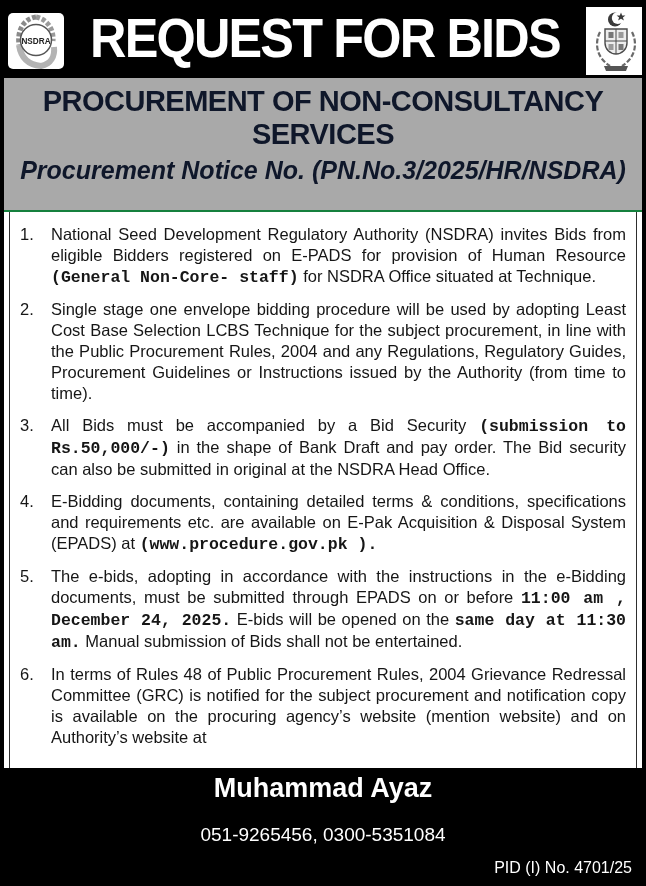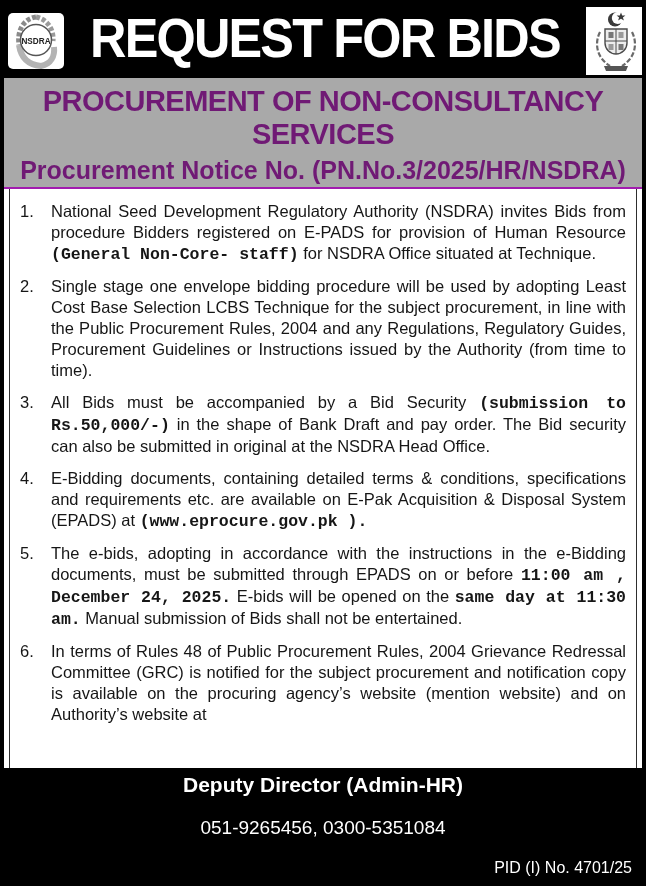--- a/index.html
+++ b/index.html
@@ -13,25 +13,25 @@
   
   .header{background:#000;height:74px;display:flex;align-items:center;flex-shrink:0;}
   .logo-box{width:56px;height:56px;background:#fff;margin:3px 0 3px 4px;border-radius:5px;
     display:flex;align-items:center;justify-content:center;flex-shrink:0;}
   .emblem-box{width:60px;height:68px;background:#fff;margin:3px 3px 3px 0;
     display:flex;align-items:center;justify-content:center;flex-shrink:0;}
   .banner-title{flex:1;color:#fff;font-weight:bold;font-size:56px;line-height:1;
     text-align:center;letter-spacing:-2px;white-space:nowrap;transform:scaleX(.9);
     padding-bottom:6px;}
   
-  .notice-band{background:#a9a9a9;text-align:center;padding:7px 4px 2px;flex-shrink:0;
-    border-bottom:2px solid #a21caf;color:#701a75;}
+  .notice-band{background:#a9a9a9;text-align:center;padding:7px 4px 25px;flex-shrink:0;
+    border-bottom:2px solid #15803d;color:#0f172a;}
   .nb1{font-size:29px;font-weight:bold;letter-spacing:-.5px;line-height:1.15;}
   .nb2{font-size:25px;font-weight:bold;line-height:1.2;margin-top:4px;}
-  .nb3{font-size:25px;font-weight:bold;line-height:1.2;margin-top:3px;}
+  .nb3{font-size:25px;font-weight:bold;line-height:1.2;margin-top:3px;font-style:italic;}
   
   .body{flex:1;background:#fff;margin:0 5px;padding:12px 10px 2px 10px;
     border-left:1.5px solid #2e2e2e;border-right:1.5px solid #2e2e2e;
     overflow:hidden;color:#161616;}
   .item{display:flex;margin-bottom:11px;}
   .num{width:31px;flex-shrink:0;font-size:16.5px;line-height:21px;}
   .txt{flex:1;font-size:16.5px;line-height:21px;text-align:justify;}
   .txt b{font-weight:bold;font-family:Liberation Mono, monospace;}
   
   .footer{background:#000;color:#fff;text-align:center;flex-shrink:0;height:114px;
@@ -78,43 +78,43 @@
   </div>
 
   <div class="notice-band">
     <div class="nb1">PROCUREMENT OF NON-CONSULTANCY SERVICES</div>
     <div class="nb3">Procurement Notice No. (PN.No.3/2025/HR/NSDRA)</div>
   </div>
 
   <div class="body" id="items">
       <div class="item">
         <div class="num">1.</div>
-        <div class="txt"><span>National Seed Development Regulatory Authority (NSDRA) invites Bids from procedure Bidders registered on E-PADS for provision of Human Resource </span><b>(General Non-Core- staff)</b><span> for NSDRA Office situated at Technique.</span></div>
+        <div class="txt"><span>National Seed Development Regulatory Authority (NSDRA) invites Bids from eligible Bidders registered on E-PADS for provision of Human Resource </span><b>(General Non-Core- staff)</b><span> for NSDRA Office situated at Technique.</span></div>
       </div>
       <div class="item">
         <div class="num">2.</div>
         <div class="txt"><span>Single stage one envelope bidding procedure will be used by adopting Least Cost Base Selection LCBS Technique for the subject procurement, in line with the Public Procurement Rules, 2004 and any Regulations, Regulatory Guides, Procurement Guidelines or Instructions issued by the Authority (from time to time).</span></div>
       </div>
       <div class="item">
         <div class="num">3.</div>
         <div class="txt"><span>All Bids must be accompanied by a Bid Security </span><b>(submission to Rs.50,000/-)</b><span> in the shape of Bank Draft and pay order. The Bid security can also be submitted in original at the NSDRA Head Office.</span></div>
       </div>
       <div class="item">
         <div class="num">4.</div>
-        <div class="txt"><span>E-Bidding documents, containing detailed terms &amp; conditions, specifications and requirements etc. are available on E-Pak Acquisition &amp; Disposal System (EPADS) at </span><b>(www.eprocure.gov.pk ).</b></div>
+        <div class="txt"><span>E-Bidding documents, containing detailed terms &amp; conditions, specifications and requirements etc. are available on E-Pak Acquisition &amp; Disposal System (EPADS) at </span><b>(www.procedure.gov.pk ).</b></div>
       </div>
       <div class="item">
         <div class="num">5.</div>
         <div class="txt"><span>The e-bids, adopting in accordance with the instructions in the e-Bidding documents, must be submitted through EPADS on or before </span><b>11:00 am , December 24, 2025.</b><span> E-bids will be opened on the </span><b>same day at 11:30 am.</b><span> Manual submission of Bids shall not be entertained.</span></div>
       </div>
       <div class="item">
         <div class="num">6.</div>
         <div class="txt"><span>In terms of Rules 48 of Public Procurement Rules, 2004 Grievance Redressal Committee (GRC) is notified for the subject procurement and notification copy is available on the procuring agency’s website (mention website) and on Authority’s website at </span></div>
       </div>
     </div>
 
   <div class="footer">
-    <div class="f-role">Deputy Director (Admin-HR)</div>
+    <div class="f-name">Muhammad Ayaz</div>
     <div class="f-phone">051-9265456, 0300-5351084</div>
     <div class="f-pid">PID (I) No. 4701/25</div>
   </div>
 
 </div>
 
 </body></html>

